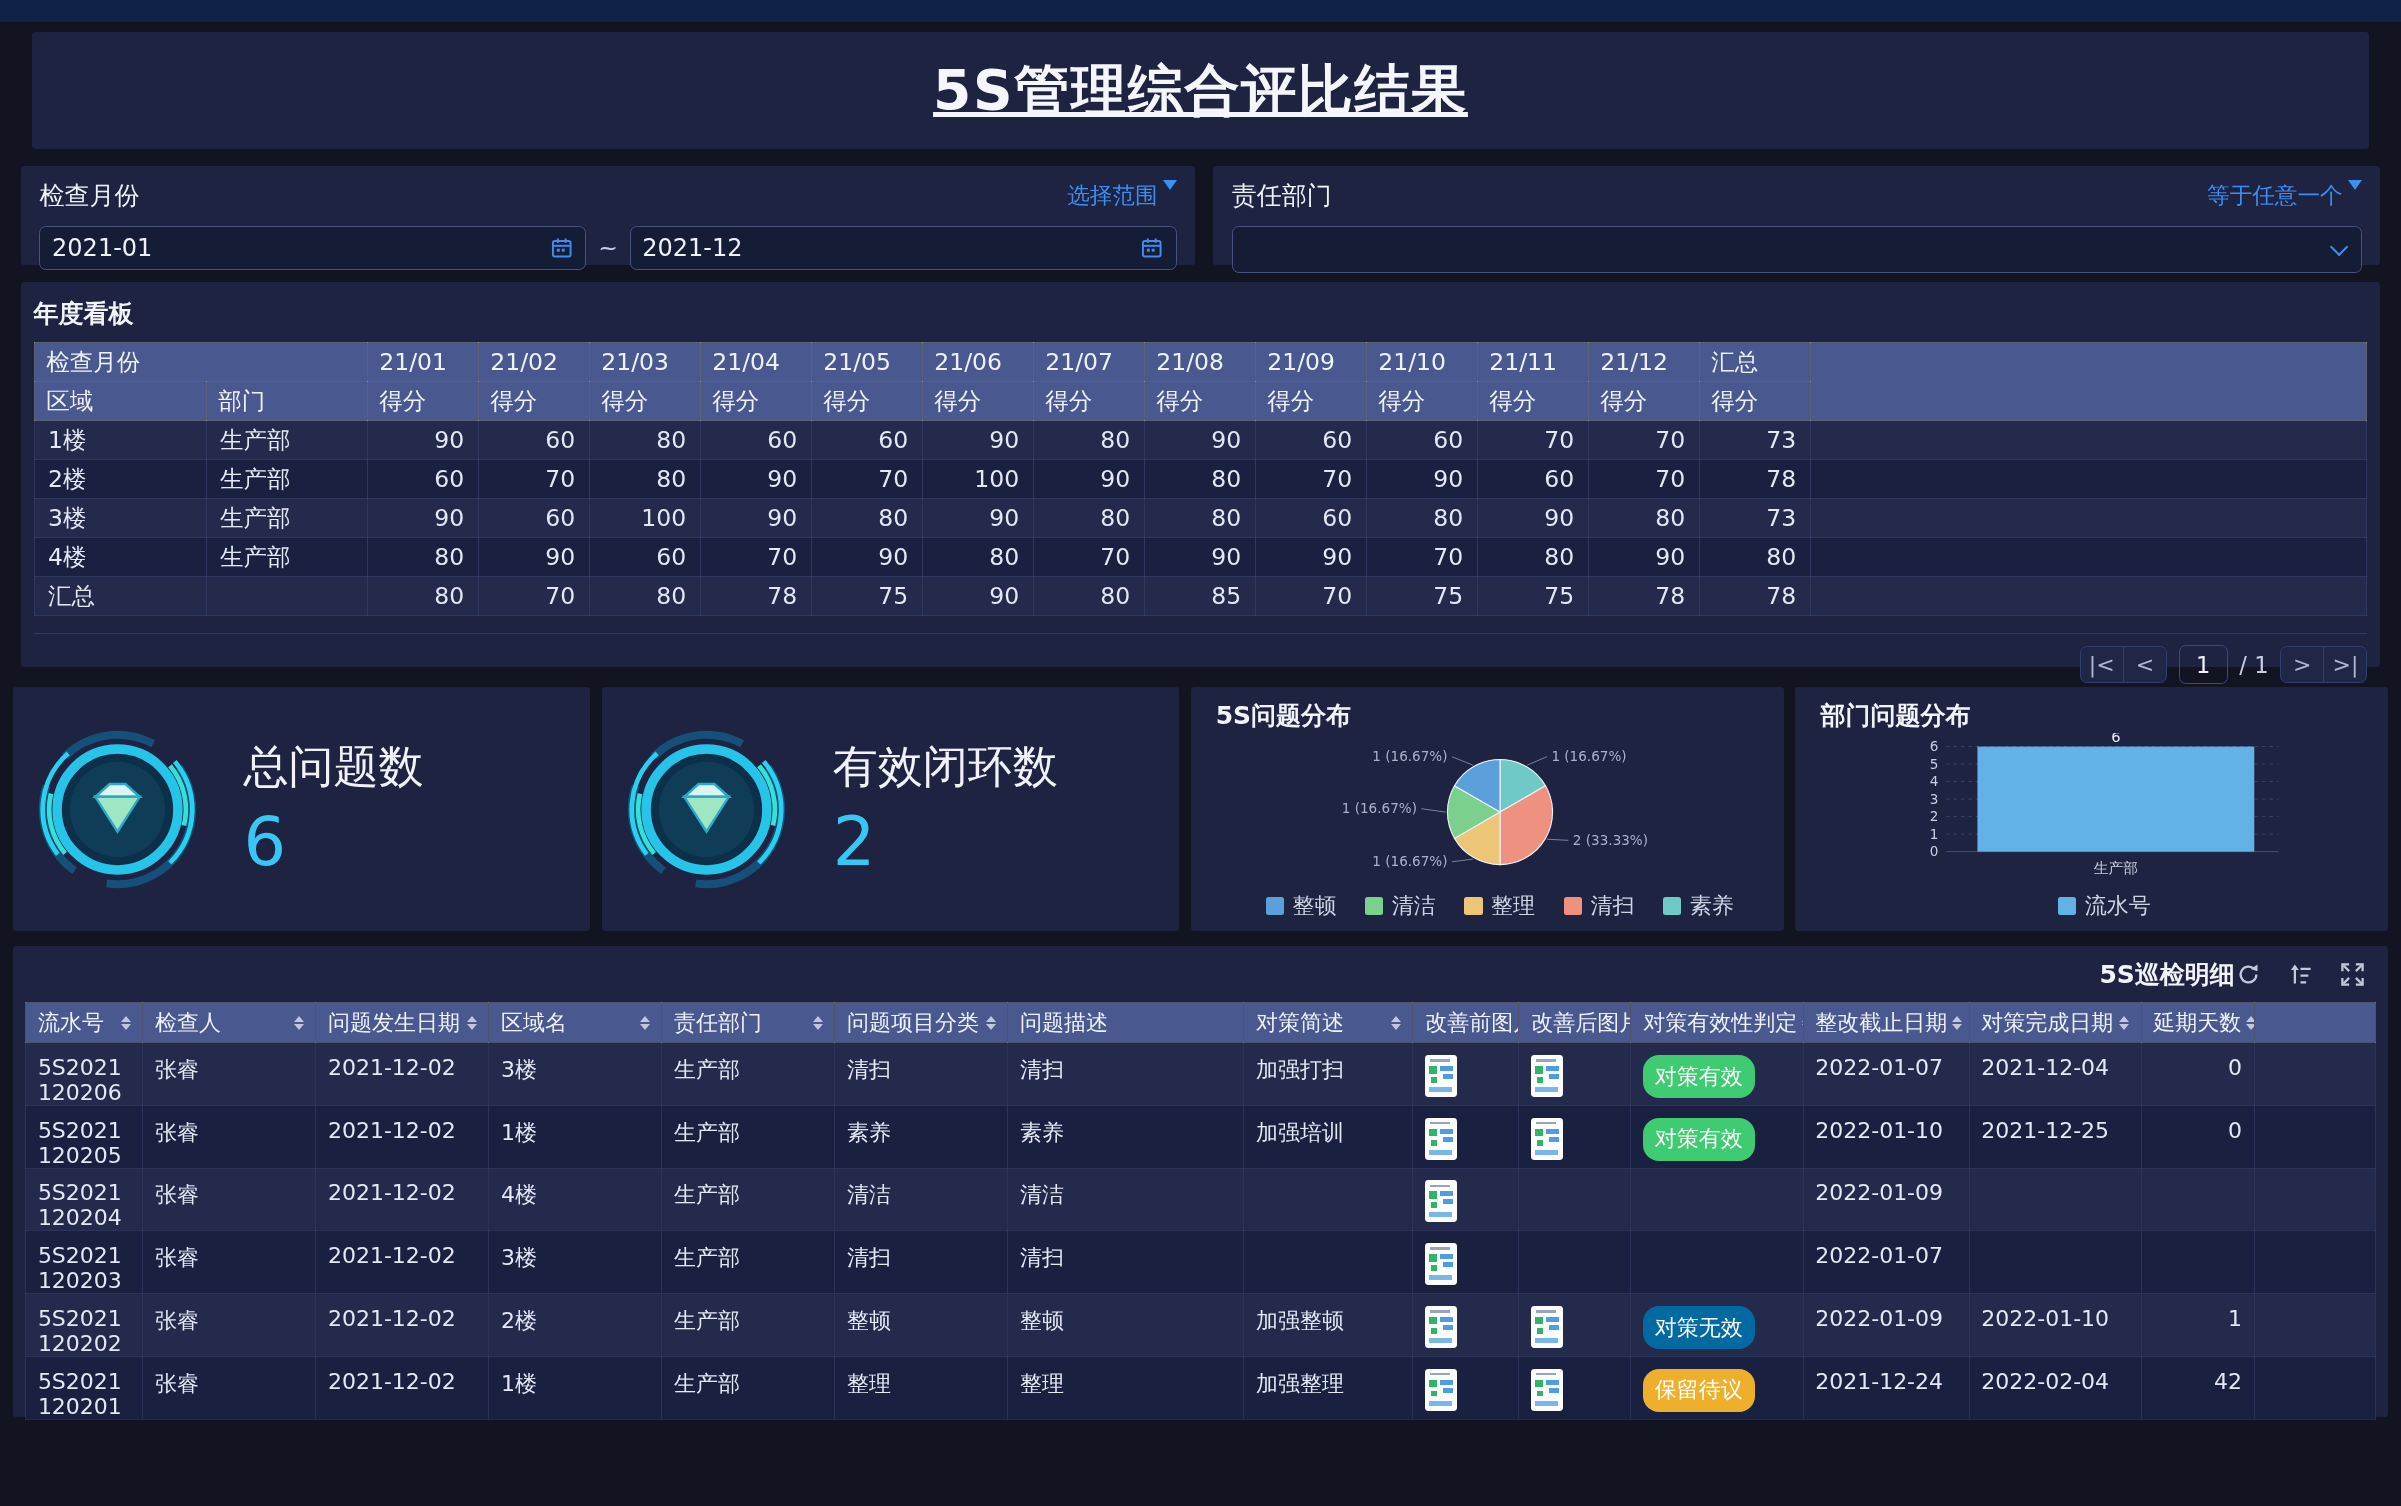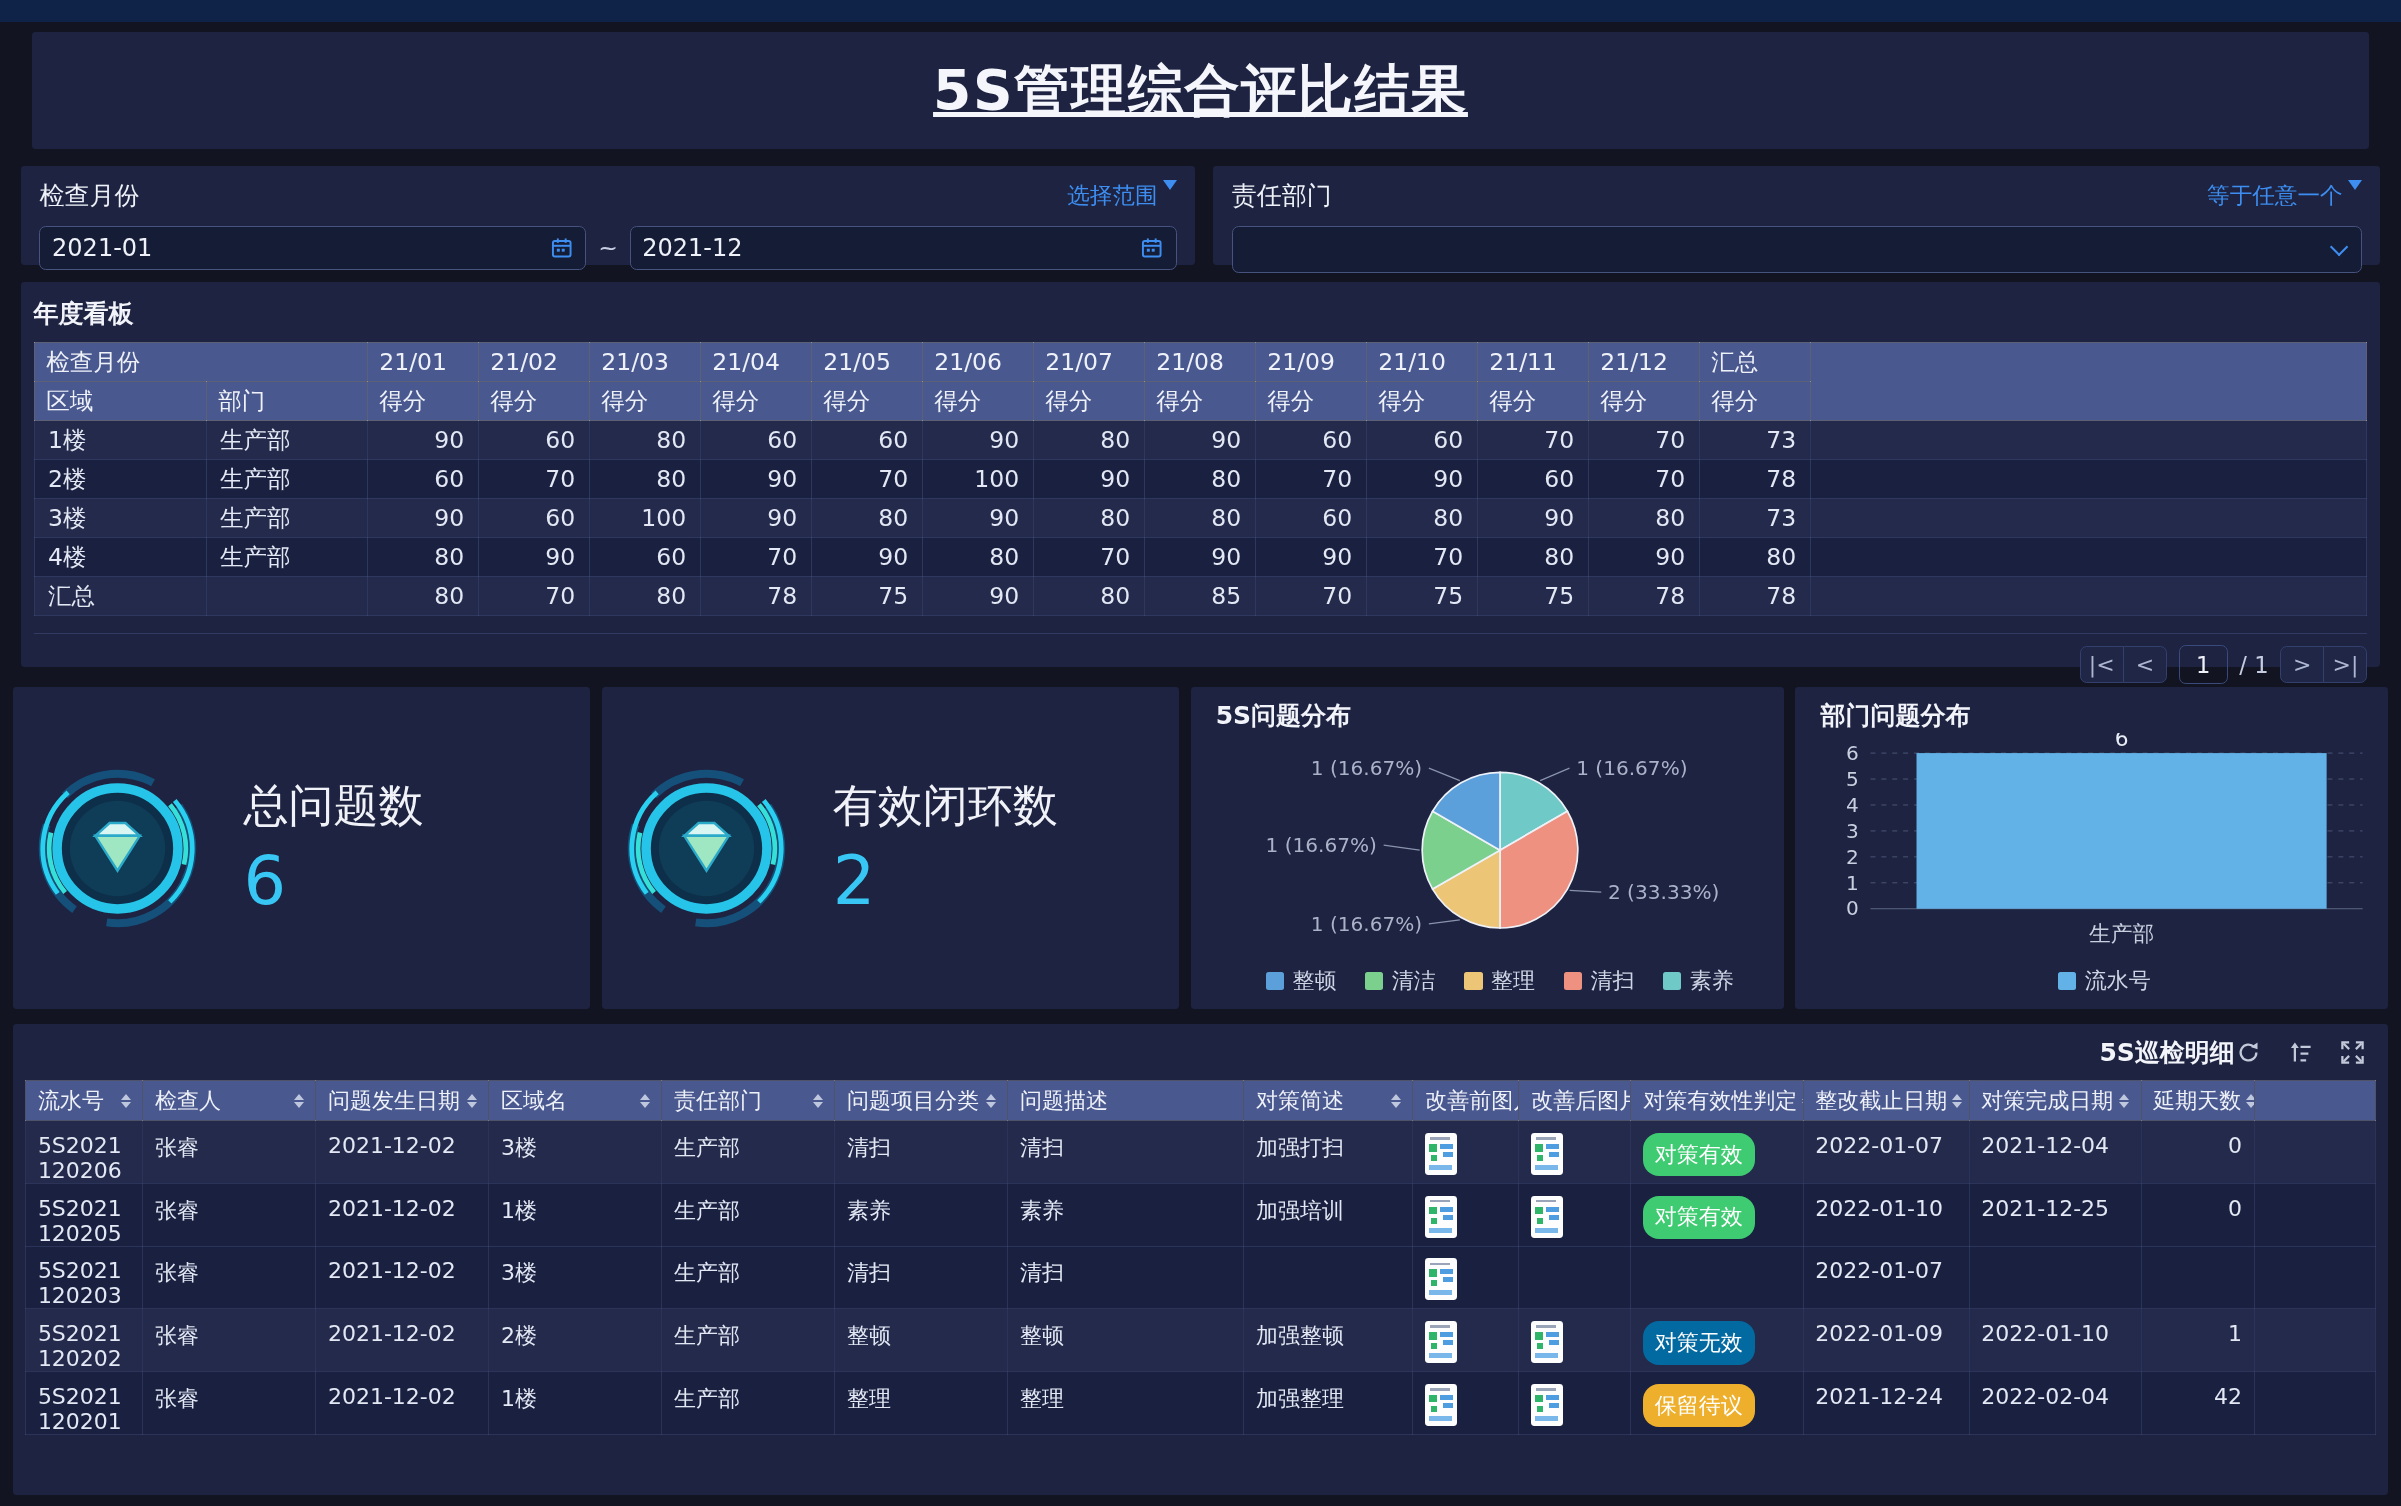--- a/index.html
+++ b/index.html
@@ -42,21 +42,21 @@
   .pager { display:flex; justify-content:flex-end; align-items:center; gap:11.7px; margin-top:17px; padding-top:11.7px; border-top:0.8px solid rgba(110,130,200,0.25); }
   .pg-group { display:flex; }
   .pg-btn { width:44px; height:37px; background:#1f2646; border:0.8px solid #33406e; color:#aeb7d2; font-size:22px; display:flex; align-items:center; justify-content:center; cursor:pointer; }
   .pg-group .pg-btn:first-child { border-radius:6.7px 0 0 6.7px; }
   .pg-group .pg-btn:last-child { border-radius:0 6.7px 6.7px 0; margin-left:-0.8px; }
   .pg-page { min-width:49px; height:39px; border:0.8px solid #3a4a7c; border-radius:6.7px; color:#eef1f8; font-size:22.6px; display:flex; align-items:center; justify-content:center; }
   .pg-total { color:#c6cde0; font-size:22.6px; }
 
   
   .cards-row { display:flex; gap:11.7px; margin:20px 12.6px 0; }
-  .cards-row > div { flex:1 1 0; height:322px;padding-left:25px; }
+  .cards-row > div { flex:1 1 0; height:244px;padding-left:25px; }
   .stat-card { display:flex; align-items:center; padding-left:35px; gap:47px; }
   .stat-label { font-size:45px; color:#f0f2f8; }
   .stat-value { font-size:67px; color:#38c6f4; margin-top:6.7px; }
   .chart-panel { padding:11.7px 0 10px 13.4px; display:flex; flex-direction:column; position:relative; }
   .chart-panel svg.chart { margin-top:1.7px; }
   .legend { display:flex; justify-content:center; gap:28.5px; margin-top:1.7px; }
   .legend-item { display:flex; align-items:center; gap:8.4px; font-size:22px; color:#cdd4e4; }
   .legend-swatch { width:18.4px; height:18.4px; border-radius:2.5px; display:inline-block; }
 
   
@@ -605,20 +605,37 @@
           <td>素养</td>
           <td>加强培训</td>
           <td><span class="thumb"><i class="t"></i><i class="g"></i><i class="g2"></i><i class="b1"></i><i class="b2"></i><i class="b3"></i></span></td>
           <td><span class="thumb"><i class="t"></i><i class="g"></i><i class="g2"></i><i class="b1"></i><i class="b2"></i><i class="b3"></i></span></td>
           <td><span class="badge green">对策有效</span></td>
           <td>2022-01-10</td>
           <td>2021-12-25</td>
           <td class="num">0</td>
           <td></td>
         </tr>
+        <tr class="odd">
+          <td>5S2021120204</td>
+          <td>张睿</td>
+          <td>2021-12-02</td>
+          <td>4楼</td>
+          <td>生产部</td>
+          <td>清洁</td>
+          <td>清洁</td>
+          <td></td>
+          <td><span class="thumb"><i class="t"></i><i class="g"></i><i class="g2"></i><i class="b1"></i><i class="b2"></i><i class="b3"></i></span></td>
+          <td></td>
+          <td></td>
+          <td>2022-01-09</td>
+          <td></td>
+          <td class="num"></td>
+          <td></td>
+        </tr>
         <tr class="even">
           <td>5S2021120203</td>
           <td>张睿</td>
           <td>2021-12-02</td>
           <td>3楼</td>
           <td>生产部</td>
           <td>清扫</td>
           <td>清扫</td>
           <td></td>
           <td><span class="thumb"><i class="t"></i><i class="g"></i><i class="g2"></i><i class="b1"></i><i class="b2"></i><i class="b3"></i></span></td>

